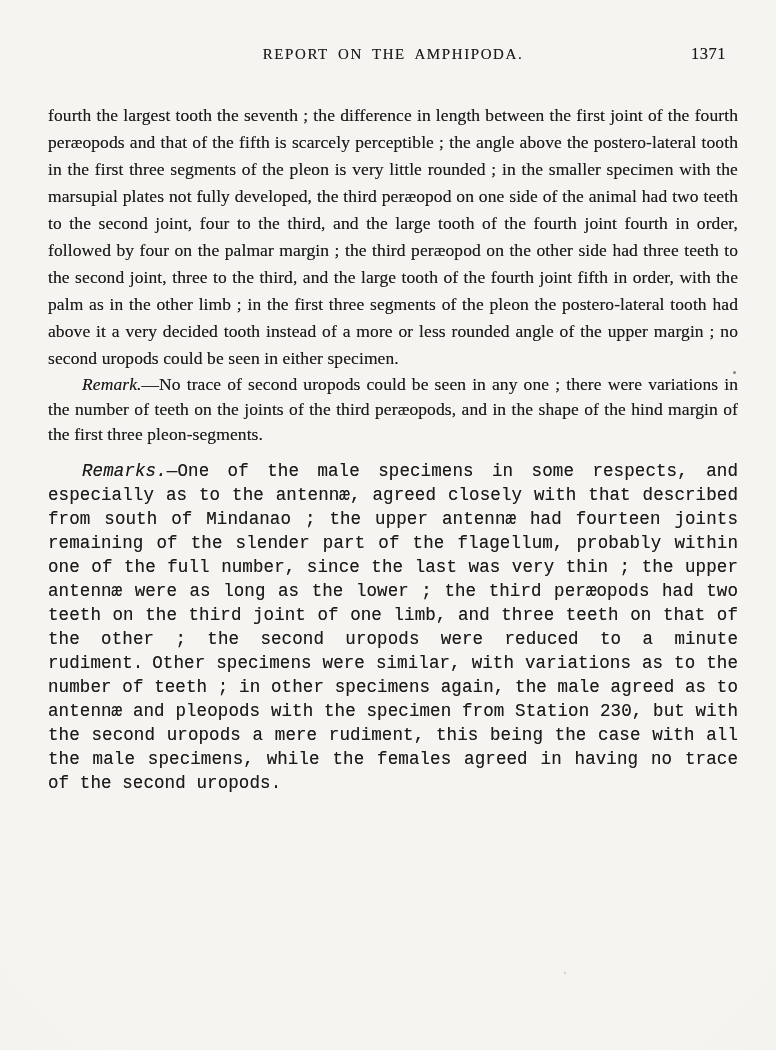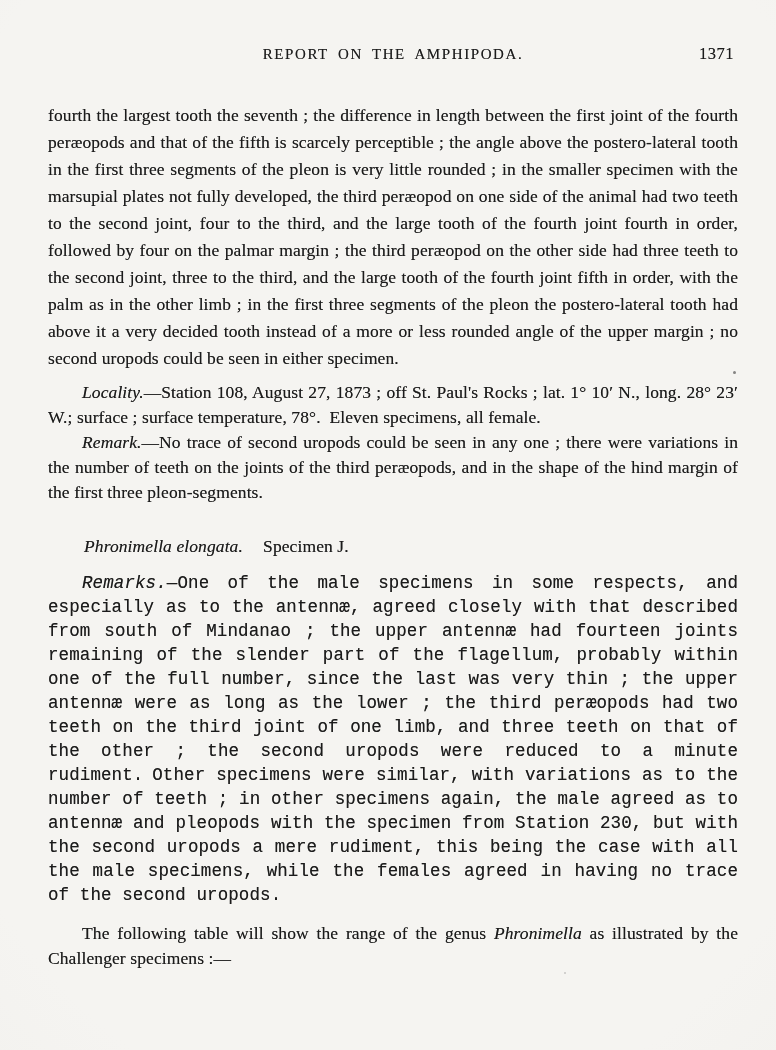--- a/index.html
+++ b/index.html
@@ -33,21 +33,21 @@
   .running-title {
     display: block;
     text-align: center;
     font-size: 15px;
     letter-spacing: 1.6px;
     word-spacing: 4px;
     color: #1d1d1d;
   }
   .page-number {
     position: absolute;
-    right: 4px;
+    right: 12px;
     top: -2px;
     font-size: 16.5px;
     letter-spacing: 0.5px;
   }
   p {
     margin: 0;
     text-align: justify;
     font-size: 17.5px;
     letter-spacing: 0.1px;
   }
@@ -95,38 +95,29 @@
   <div class="content">
 
     <div class="page-header">
       <span class="running-title">REPORT ON THE AMPHIPODA.</span>
       <span class="page-number">1371</span>
     </div>
 
     <p class="para-main">fourth the largest tooth the seventh ; the difference in length between the first joint of the fourth peræopods and that of the fifth is scarcely perceptible ; the angle above the postero-lateral tooth in the first three segments of the pleon is very little rounded ; in the smaller specimen with the marsupial plates not fully developed, the third peræopod on one side of the animal had two teeth to the second joint, four to the third, and the large tooth of the fourth joint fourth in order, followed by four on the palmar margin ; the third peræopod on the other side had three teeth to the second joint, three to the third, and the large tooth of the fourth joint fifth in order, with the palm as in the other limb ; in the first three segments of the pleon the postero-lateral tooth had above it a very decided tooth instead of a more or less rounded angle of the upper margin ; no second uropods could be seen in either specimen.</p>
 
 
-    <p class="para-std mt-loc">
-      <i>Locality.</i><span>—Station 108, August 27, 1873 ; off St. Paul's Rocks ; lat. 1° 10′ N., long. 28° 23′ W.; surface ; surface temperature, 78°. Eleven specimens, all female.</span>
-    </p>
 
     <p class="para-std mt-remark">
       <i>Remark.</i><span>—No trace of second uropods could be seen in any one ; there were variations in the number of teeth on the joints of the third peræopods, and in the shape of the hind margin of the first three pleon-segments.</span>
     </p>
 
-    <p class="species-heading mt-heading2">
-      <i>Phronimella elongata.</i><span class="spec-label">Specimen J.</span>
-    </p>
 
 
     <p class="para-remarks mt-remarks2">
       <i>Remarks.</i><span>—One of the male specimens in some respects, and especially as to the antennæ, agreed closely with that described from south of Mindanao ; the upper antennæ had fourteen joints remaining of the slender part of the flagellum, probably within one of the full number, since the last was very thin ; the upper antennæ were as long as the lower ; the third peræopods had two teeth on the third joint of one limb, and three teeth on that of the other ; the second uropods were reduced to a minute rudiment. Other specimens were similar, with variations as to the number of teeth ; in other specimens again, the male agreed as to antennæ and pleopods with the specimen from Station 230, but with the second uropods a mere rudiment, this being the case with all the male specimens, while the females agreed in having no trace of the second uropods.</span>
     </p>
 
-    <p class="para-std mt-closing">
-      <span>The following table will show the range of the genus </span><i>Phronimella</i><span> as illustrated by the Challenger specimens :—</span>
-    </p>
 
   </div>
 
   <div class="speck speck-1"></div>
   <div class="speck speck-2"></div>
 </div>
 
 </body></html>

